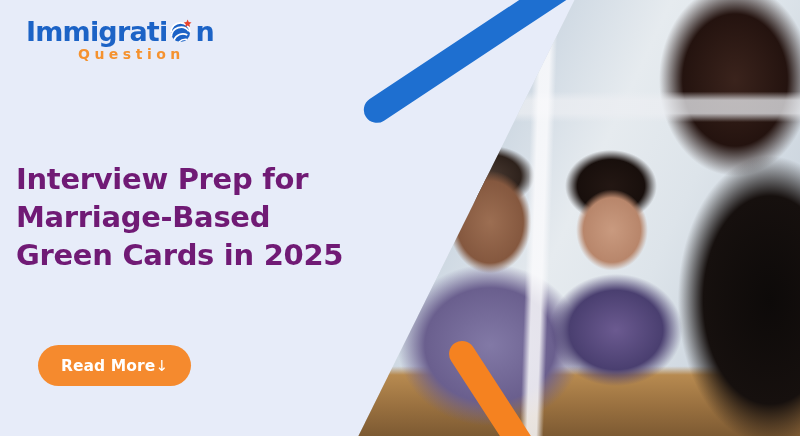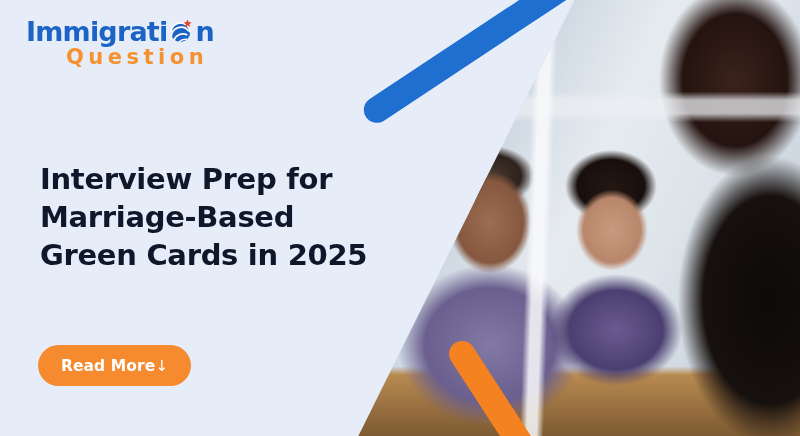--- a/index.html
+++ b/index.html
@@ -55,22 +55,22 @@
     position: relative;
     width: 26px;
     height: 26px;
     vertical-align: -3px;
     margin: 0 1px;
   }
   .globe-icon svg { display: block; }
 
   .logo-sub {
     margin-top: 2px;
-    margin-left: 40px;
-    font-size: 21px;
+    margin-left: 52px;
+    font-size: 14px;
     font-weight: bold;
     color: #f5922f;
     letter-spacing: 4.5px;
     line-height: 1;
     font-family: "DejaVu Sans", sans-serif;
   }
 
   .logo-by {
     margin-top: 9px;
     text-align: right;
@@ -84,27 +84,27 @@
     font-weight: normal;
     color: #3f6fbd;
   }
   .logo-by .by-brand {
     color: #18408e;
     font-weight: bold;
   }
 
   .headline {
     position: absolute;
-    left: 40px;
+    left: 16px;
     top: 142px;
     width: 340px;
     font-size: 29px;
     font-weight: bold;
     line-height: 1.30;
-    color: #0f172a;
+    color: #701a75;
     letter-spacing: -0.3px;
     font-family: "DejaVu Sans", sans-serif;
   }
 
   .cta-button {
     position: absolute;
     left: 38px;
     top: 345px;
     width: 153px;
     height: 41px;

